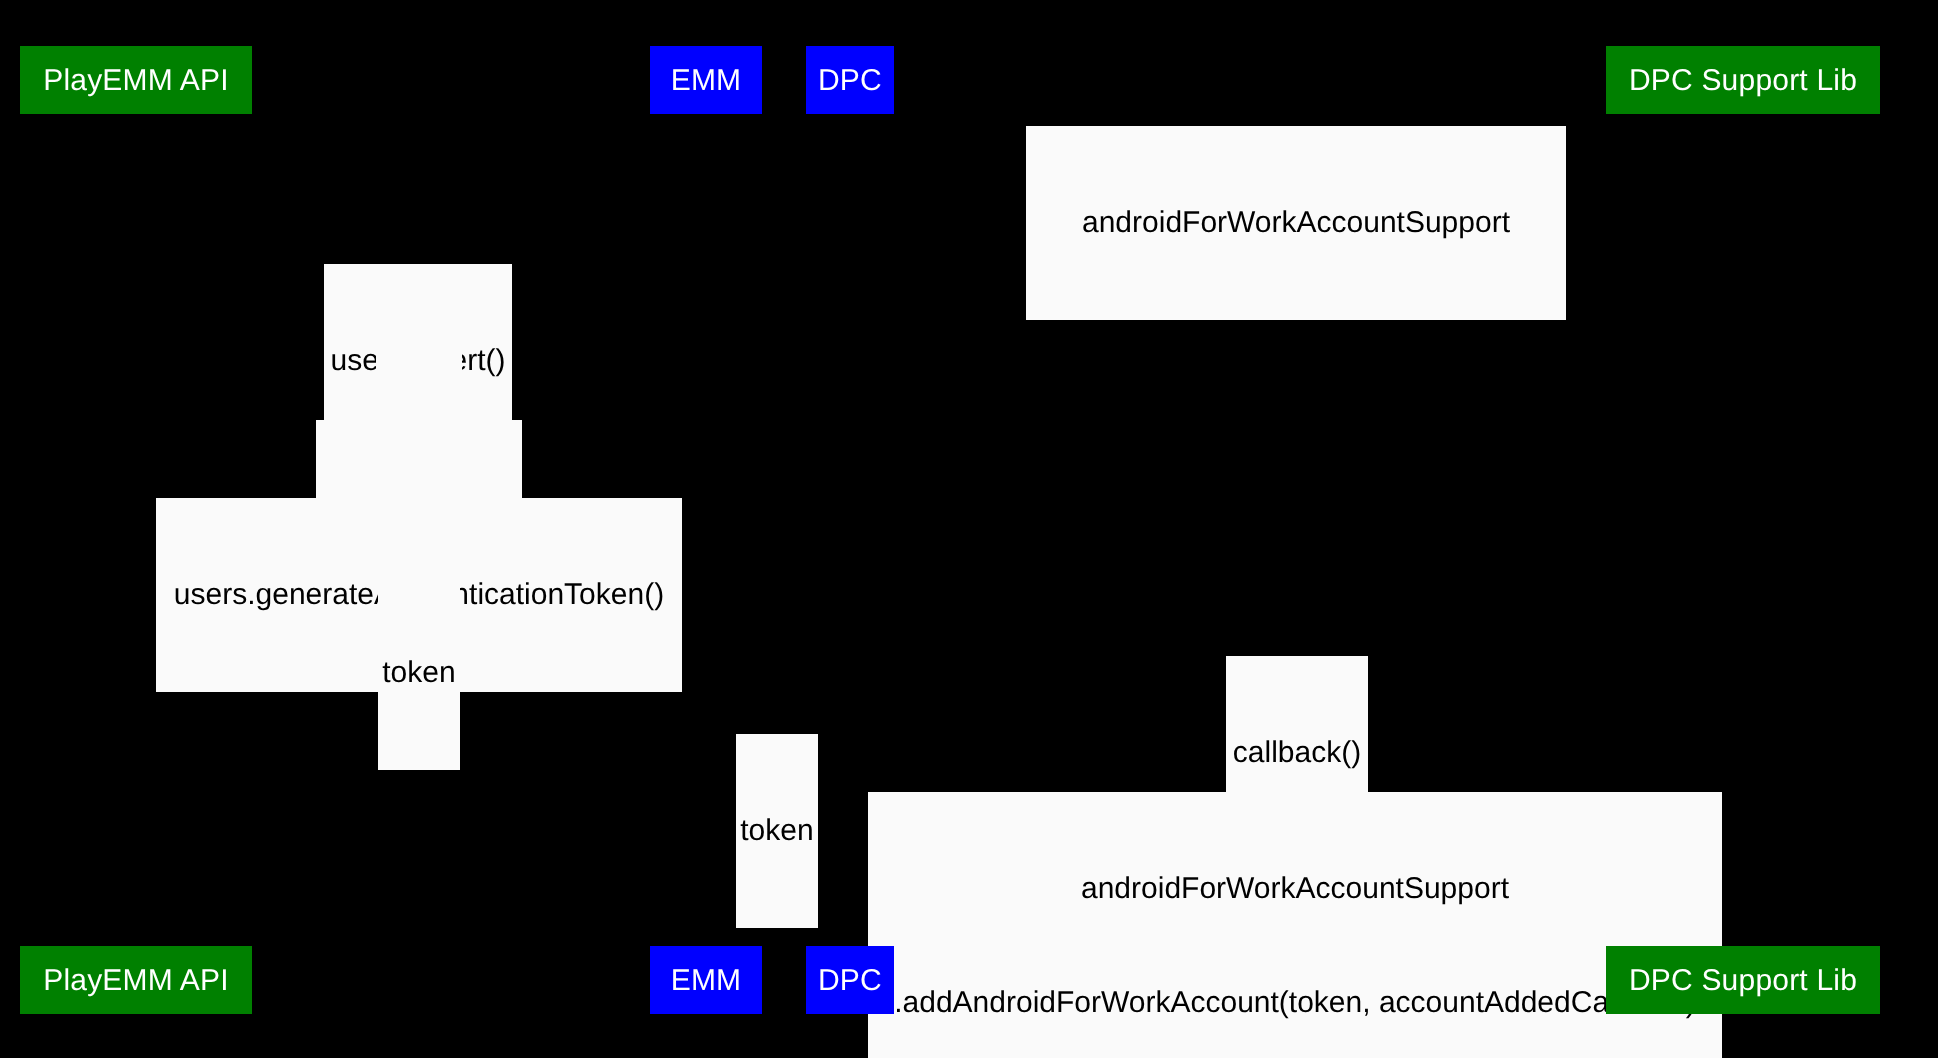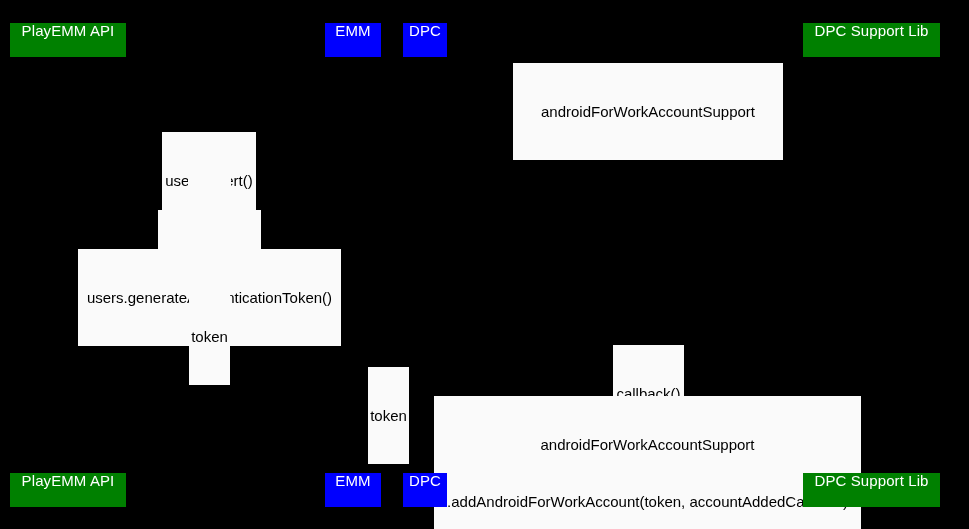--- a/index.html
+++ b/index.html
@@ -12,20 +12,21 @@
     width: 969px;
     height: 529px;
     background: #000000;
     overflow: hidden;
     font-family: "Liberation Sans", sans-serif;
   }
   .lifeline-box {
     position: absolute;
     box-sizing: border-box;
     display: flex;
+    align-items: center;
     justify-content: center;
     color: #ffffff;
     font-size: 15px;
     line-height: 1;
     white-space: nowrap;
     letter-spacing: 0.1px;
   }
   .lifeline-box.green { background: #008000; }
   .lifeline-box.blue  { background: #0000ff; }
 
@@ -110,21 +111,21 @@
   </div>
 
   <div class="msg-label" style="left:78px; top:249px; width:263px;">
     <div>users.generateAuthenticationToken()</div>
   </div>
 
   <div class="msg-label" style="left:189px; top:288px; width:41px;">
     <div>token</div>
   </div>
 
-  <div class="msg-label" style="left:613px; top:345px; width:71px;">
+  <div class="msg-label" style="left:613px; top:328px; width:71px;">
     <div>callback()</div>
   </div>
 
   <div class="msg-label" style="left:368px; top:367px; width:41px;">
     <div>token</div>
   </div>
 
   <div class="msg-label two-line" style="left:434px; top:396px; width:427px;">
     <div>androidForWorkAccountSupport</div>
     <div>.addAndroidForWorkAccount(token, accountAddedCallback)</div>

